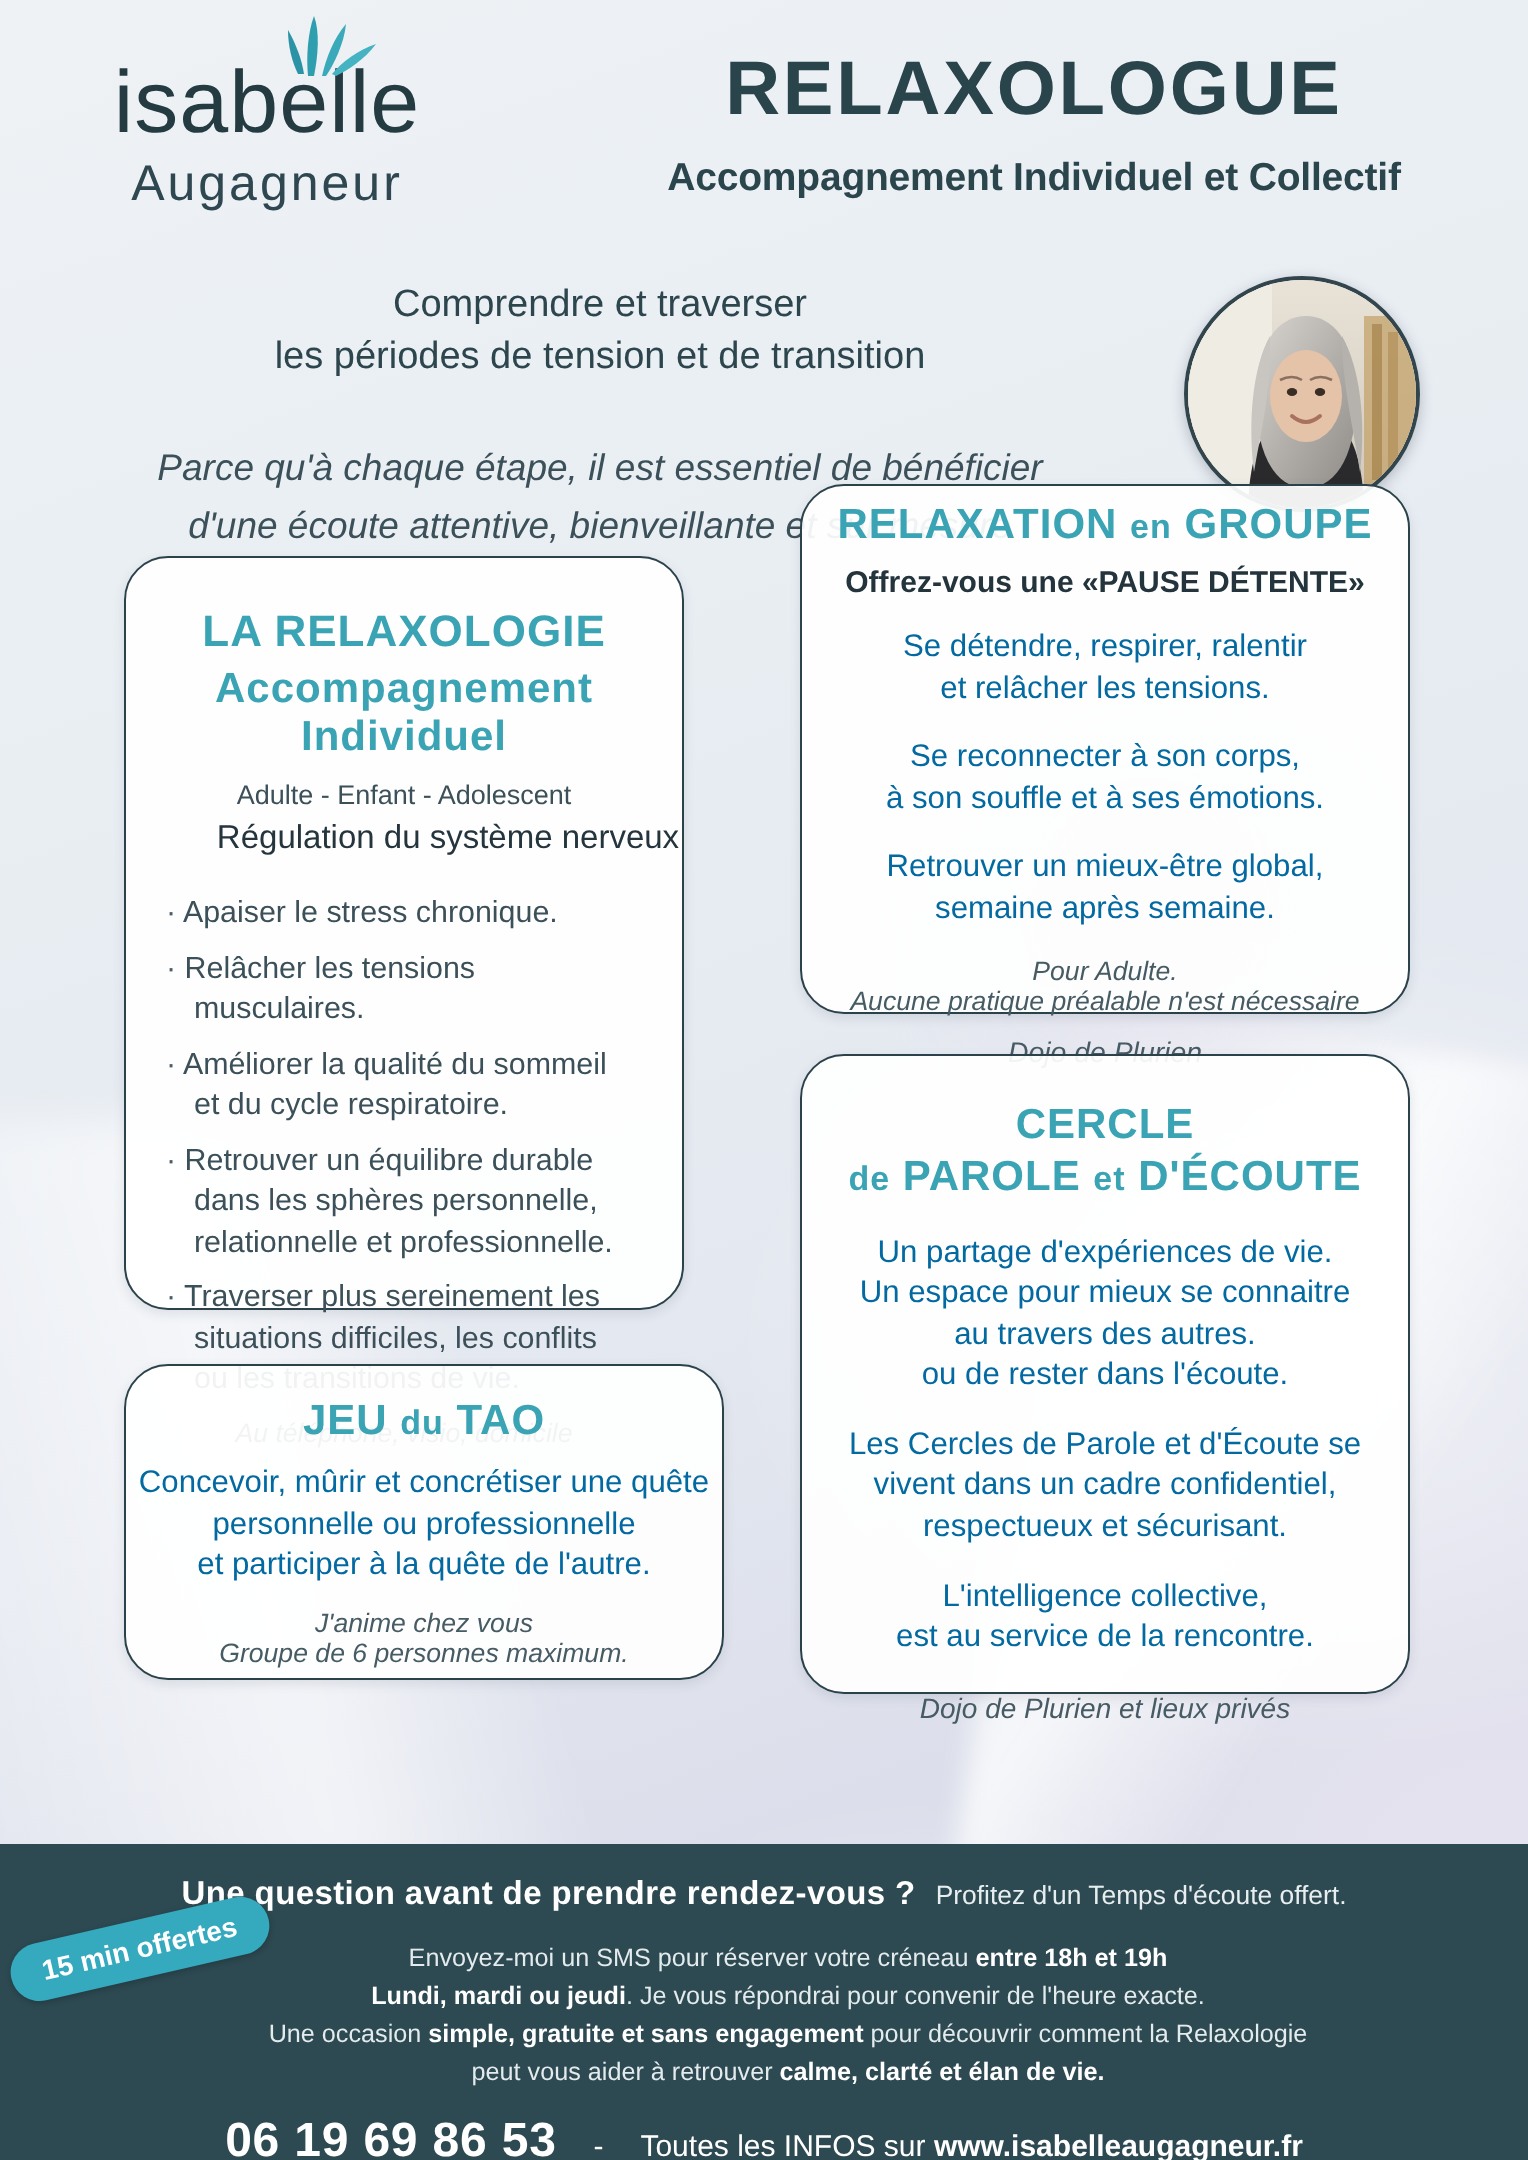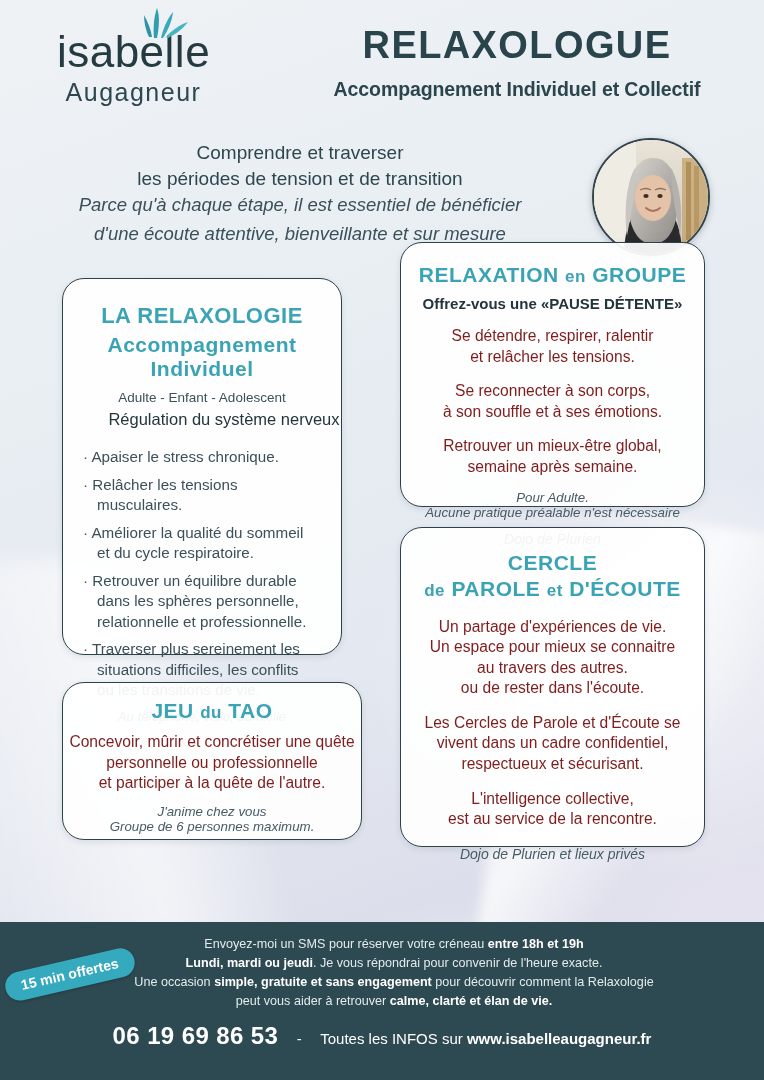--- a/index.html
+++ b/index.html
@@ -64,21 +64,21 @@
   .head-sub {
     margin-top:14px; font-size:19.5px; font-weight:bold;
     color:#2b454c; letter-spacing:-0.1px;
   }
 
   
   .intro { position:relative; height:150px; }
   .intro-block { position:absolute; left:40px; top:8px; width:520px; text-align:center; }
   .intro-l1 { font-size:19px; color:#2d464e; line-height:1.35; }
   .intro-l2 {
-    margin-top:1px; font-size:18.5px; font-style:italic; color:#3b5059;
+    margin-top:30px; font-size:18.5px; font-style:italic; color:#3b5059;
     line-height:1.45;
   }
   .portrait {
     position:absolute; right:54px; top:6px;
     width:118px; height:118px; border-radius:50%;
     border:2px solid #33454c;
     overflow:hidden;
     box-shadow:0 2px 7px rgba(40,55,70,0.28);
   }
   .portrait svg { display:block; }
@@ -98,21 +98,21 @@
   .c-jeutao      { left:62px;  top:400px; width:300px; height:158px; }
   .c-groupe      { left:400px; top:-40px; width:305px; height:265px; }
   .c-cercle      { left:400px; top:245px; width:305px; height:320px; }
 
   .card-title {
     text-align:center; color:#3aa3b4; font-weight:bold;
     letter-spacing:0.5px;
   }
   .t-relaxologie { font-size:22px; margin-top:24px; }
   .t-relaxologie2 { font-size:21px; margin-top:4px; }
-  .t-groupe { font-size:21px; margin-top:20px; }
+  .t-groupe { font-size:21px; margin-top:8px; }
   .t-cercle { font-size:21px; margin-top:22px; line-height:1.25; }
   .t-jeutao { font-size:21px; margin-top:16px; }
 
   .sub-line {
     text-align:center; font-size:13.5px; color:#3c5059; margin-top:9px;
   }
   .strong-line {
     text-align:center; font-size:16.5px; color:#25353d; margin-top:5px; font-weight:500;padding-left:44px;
   }
   .bullets {
@@ -122,21 +122,21 @@
   .bullets li {
     font-size:15.2px; color:#3c5059; line-height:1.35; margin-bottom:7px;
     padding-left:14px; text-indent:-14px;
   }
   .bullets li::before { content:"·  "; color:#4a5d66; }
   .note {
     text-align:center; font-size:13.3px; font-style:italic; color:#475b64;
   }
 
   .body-center {
-    text-align:center; font-size:15.6px; color:#7f1d1d; line-height:1.32;
+    text-align:center; font-size:15.6px; color:#0369a1; line-height:1.32;
   }
   .para { margin-top:14px; }
   .bold-center {
     text-align:center; font-size:15px; color:#24343c; font-weight:bold; margin-top:8px;
   }
 
   
   .footer {
     position:absolute; left:0; bottom:0; width:764px; height:158px;
     background:#2d4951;
@@ -302,20 +302,24 @@
       <div class="body-center">respectueux et sécurisant.</div>
       <div class="body-center para">L'intelligence collective,</div>
       <div class="body-center">est au service de la rencontre.</div>
       <div class="note" style="margin-top:16px;font-size:14px">Dojo de Plurien et lieux privés</div>
     </div>
   </div>
 
   <div class="footer">
     <div class="badge">15 min offertes</div>
 
+    <div class="f-line1">
+      <span class="b">Une question avant de prendre rendez-vous ?</span>
+      <span class="n">Profitez d'un Temps d'écoute offert.</span>
+    </div>
 
     <div class="f-block">
       <div>
         <span>Envoyez-moi un SMS pour réserver votre créneau </span><b>entre 18h et 19h</b>
       </div>
       <div>
         <b>Lundi, mardi ou jeudi</b><span>. Je vous répondrai pour convenir de l'heure exacte.</span>
       </div>
       <div>
         <span>Une occasion </span><b>simple, gratuite et sans engagement</b><span> pour découvrir comment la Relaxologie</span>

